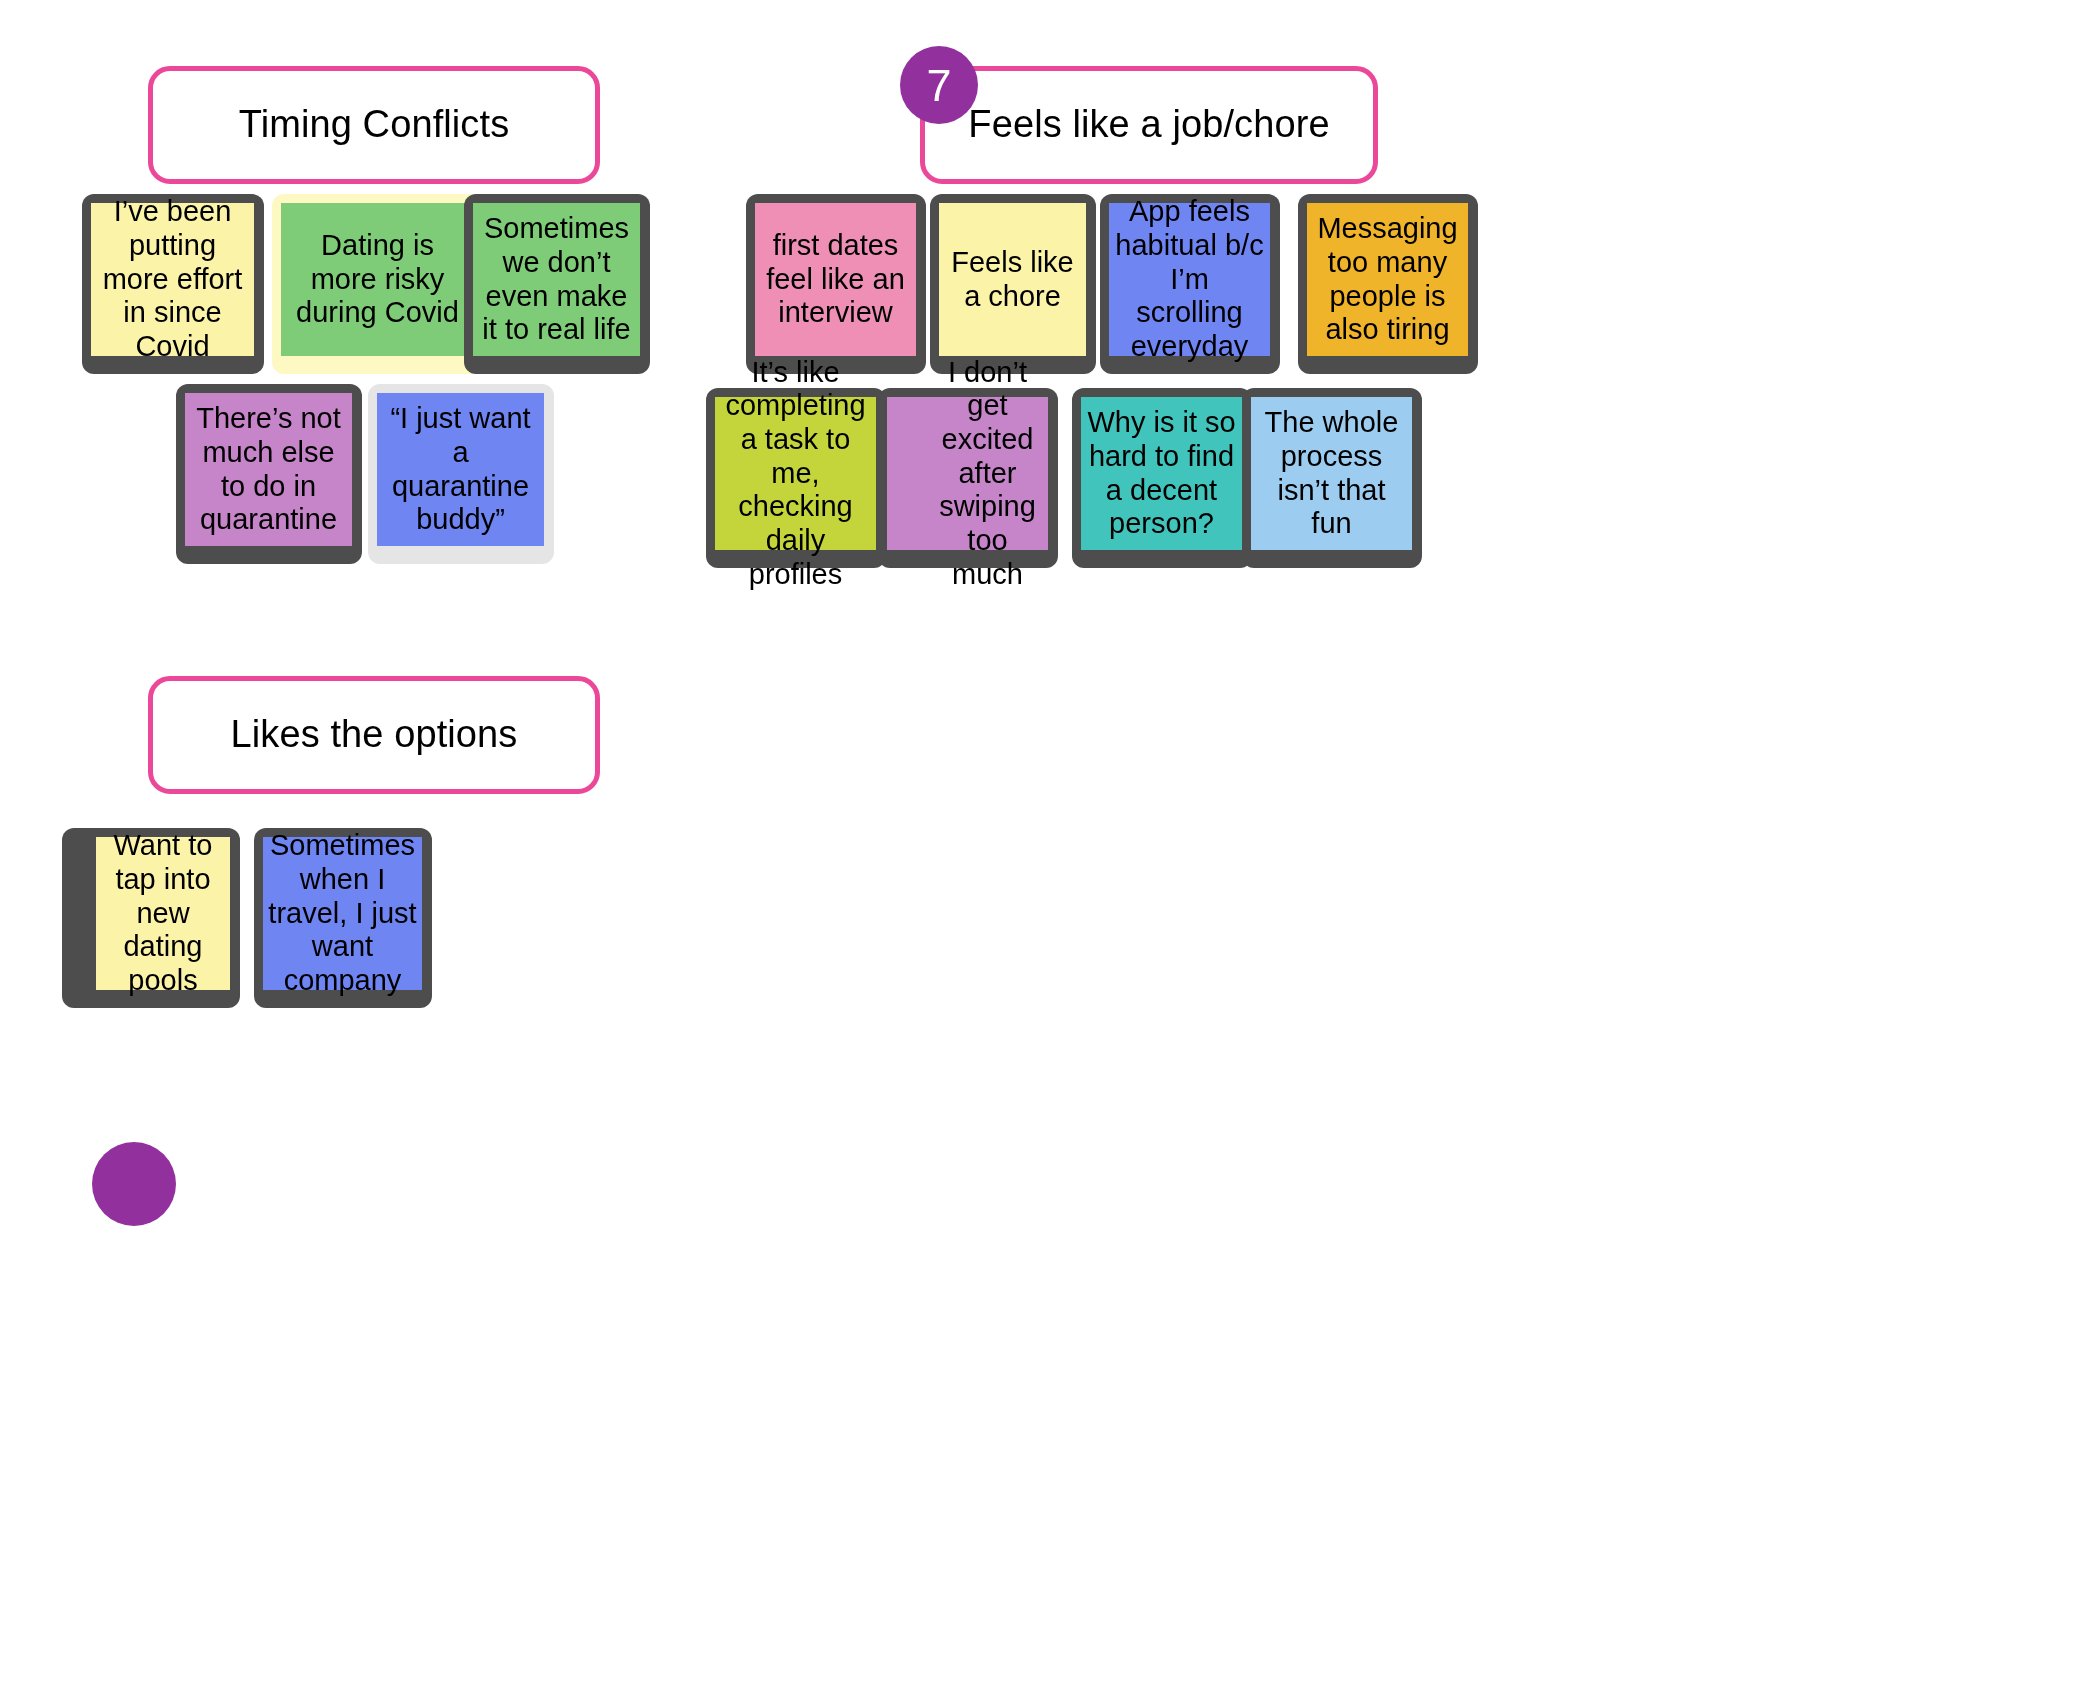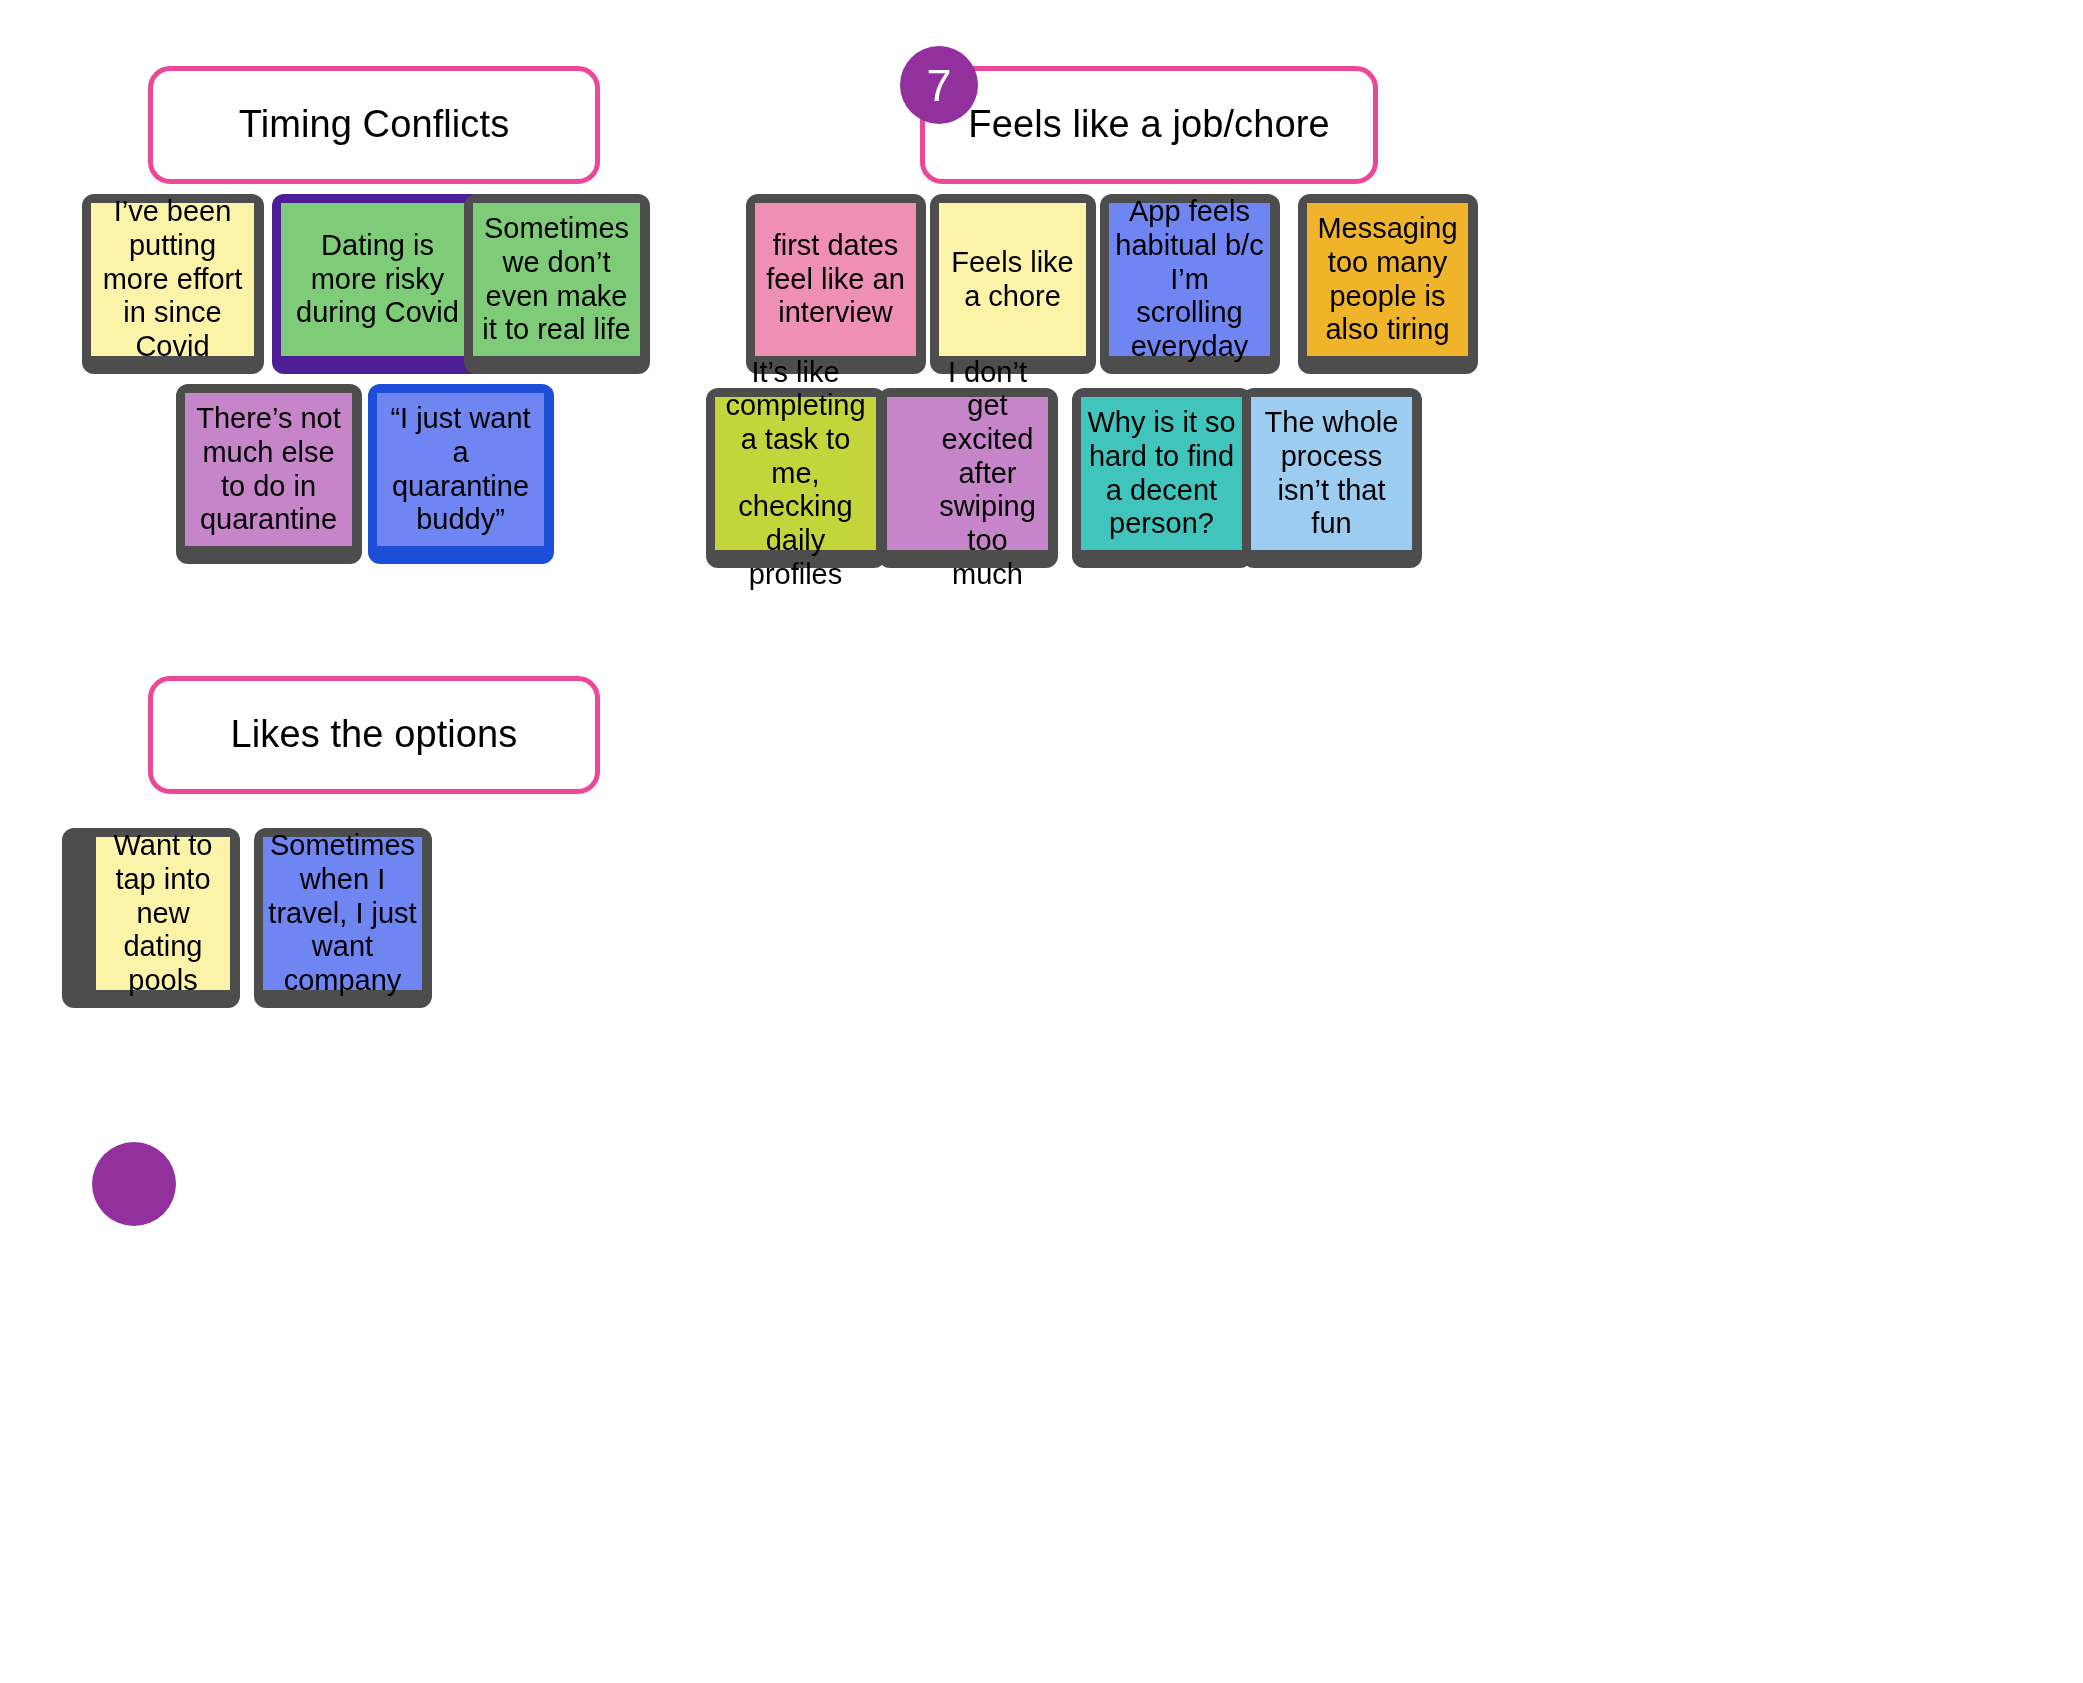--- a/index.html
+++ b/index.html
@@ -104,36 +104,36 @@
 <div class="canvas">
   <div id="groups-layer">
       <div class="group-header" style="left: 148px; top: 66px; width: 452px; height: 118px;">
         <div class="group-header-label">Timing Conflicts</div>
       </div>
       <div class="note" style="left: 82px; top: 194px; width: 182px; height: 180px; background: rgb(77, 77, 77);">
         <div class="note-face" style="background: rgb(251, 243, 168);">
           <div class="note-text">I’ve been putting more effort in since Covid</div>
         </div>
       </div>
-      <div class="note" style="left: 272px; top: 194px; width: 212px; height: 180px; background: #4c1d95;">
+      <div class="note" style="left: 272px; top: 194px; width: 212px; height: 180px; background: #fef9c3;">
         <div class="note-face" style="background: rgb(127, 204, 120);">
           <div class="note-text">Dating is more risky during Covid</div>
         </div>
       </div>
       <div class="note" style="left: 464px; top: 194px; width: 186px; height: 180px; background: rgb(77, 77, 77);">
         <div class="note-face" style="background: rgb(127, 204, 120);">
           <div class="note-text">Sometimes we don’t even make it to real life</div>
         </div>
       </div>
       <div class="note" style="left: 176px; top: 384px; width: 186px; height: 180px; background: rgb(77, 77, 77);">
         <div class="note-face" style="background: rgb(198, 132, 201);">
           <div class="note-text">There’s not much else to do in quarantine</div>
         </div>
       </div>
-      <div class="note" style="left: 368px; top: 384px; width: 186px; height: 180px; background: #1d4ed8;">
+      <div class="note" style="left: 368px; top: 384px; width: 186px; height: 180px; background: #e5e5e5;">
         <div class="note-face" style="background: rgb(110, 133, 242);">
           <div class="note-text">“I just want a quarantine buddy”</div>
         </div>
       </div>
       <div class="group-header" style="left: 920px; top: 66px; width: 458px; height: 118px;">
         <div class="group-header-label">Feels like a job/chore</div>
       </div>
       <div class="freq-badge" style="left: 900px; top: 46px; background: rgb(146, 48, 158);">7</div>
       <div class="note" style="left: 746px; top: 194px; width: 180px; height: 180px; background: rgb(77, 77, 77);">
         <div class="note-face" style="background: rgb(239, 143, 182);">

